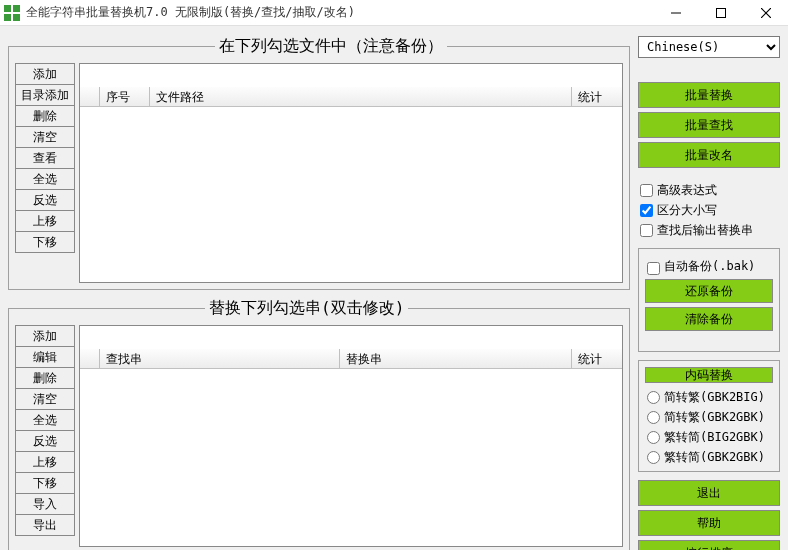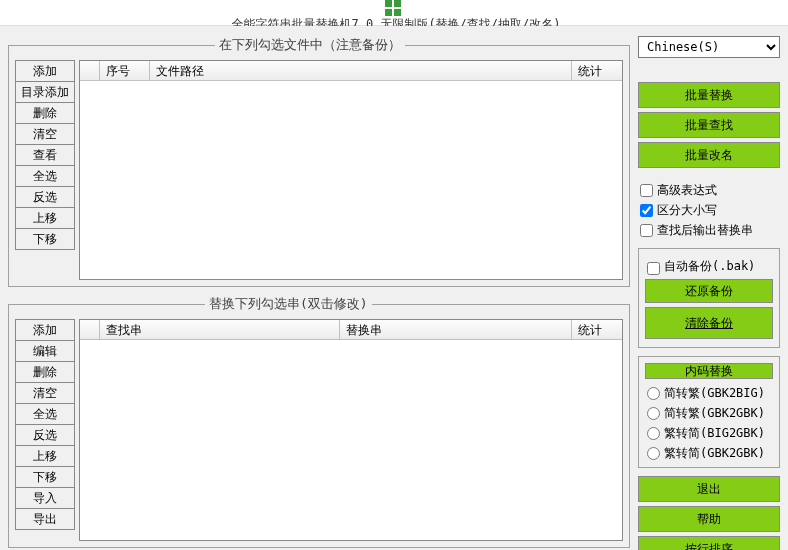--- a/index.html
+++ b/index.html
@@ -12,21 +12,20 @@
     height: 550px;
     overflow: hidden;
   }
   .titlebar {
     height: 26px;
     background: #fff;
     display: flex;
     align-items: center;
     padding-left: 4px;
     border-bottom: 1px solid #e0e0e0;
-    flex-direction: column;
   }
   .titlebar .app-icon {
     width: 16px; height: 16px;
     margin-right: 6px;
   }
   .titlebar .title { flex: 0 0 auto; color: #333; }
   .titlebar .spacer { flex: 1 1 auto; }
   .winbtn {
     width: 45px; height: 26px;
     display: flex; align-items: center; justify-content: center;
@@ -43,24 +42,24 @@
   .left-col { flex: 0 0 622px; display: flex; flex-direction: column; gap: 8px;}
   .right-col { flex: 0 0 142px; display: flex; flex-direction: column; }
 
   fieldset.grp {
     border: 1px solid #a0a0a0;
     margin: 0;
     padding: 6px 6px 6px 6px;
     position: relative;
   }
   fieldset.grp > legend {
-    font-size: 13px;
+    font-size: 16px;
     padding: 0 4px;
     margin-left: 200px;
-    color: #404040;
+    color: #000000;
   }
   fieldset.grp.second > legend { margin-left: 190px; }
 
   .files-box, .strings-box {
     display: flex;
     gap: 4px;
   }
   .btn-stack { display: flex; flex-direction: column; width: 60px; }
   .btn-stack .btn {
     height: 22px;
@@ -76,20 +75,21 @@
     border: 1px solid #888;
     background: #fff;
     position: relative;
     overflow: hidden;
   }
   .lv-header {
     display: flex;
     height: 20px;
     background: linear-gradient(#fdfdfd,#ececec);
     border-bottom: 1px solid #c0c0c0;
+    margin-top: 23px;
   }
   .lv-col {
     border-right: 1px solid #c0c0c0;
     padding: 2px 6px;
     white-space: nowrap;
     overflow: hidden;
   }
   .lv-body { position: absolute; top:20px; bottom:0; left:0; right:0; overflow:auto; }
 
   .right-col .sel {
@@ -249,21 +249,21 @@
       </label>
 
       <div class="gap-sm"></div>
 
       <div class="panel">
         <label class="chk-row" style="margin-bottom:4px;align-items:flex-end;">
           <input type="checkbox" style="">
           <span>自动备份(.bak)</span>
         </label>
         <div class="rbtn" style="height:24px;text-align:right;">还原备份</div>
-        <div class="rbtn" style="height:32px;margin-bottom:4px;text-decoration:underline;">清除备份</div>
+        <div class="rbtn" style="height:24px;margin-bottom:16px;">清除备份</div>
       </div>
 
       <div class="panel">
         <div class="rbtn" style="height:16px;">内码替换</div>
         <label class="rad-row">
           <input type="radio" name="enc" style="">
           <span>简转繁(GBK2BIG)</span>
         </label>
         <label class="rad-row">
           <input type="radio" name="enc" style="">

